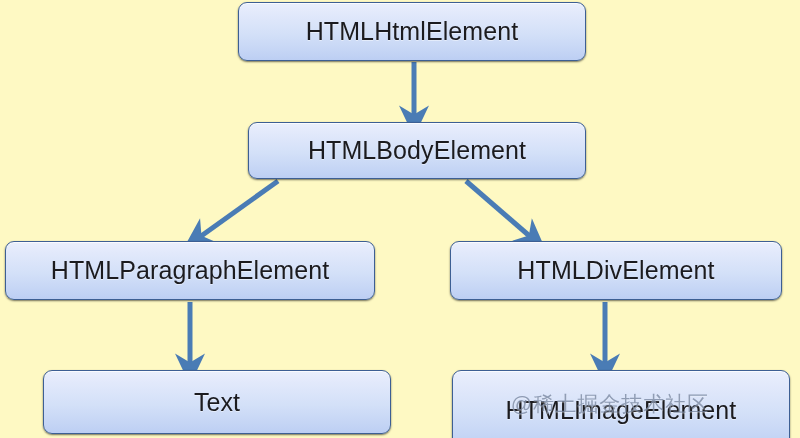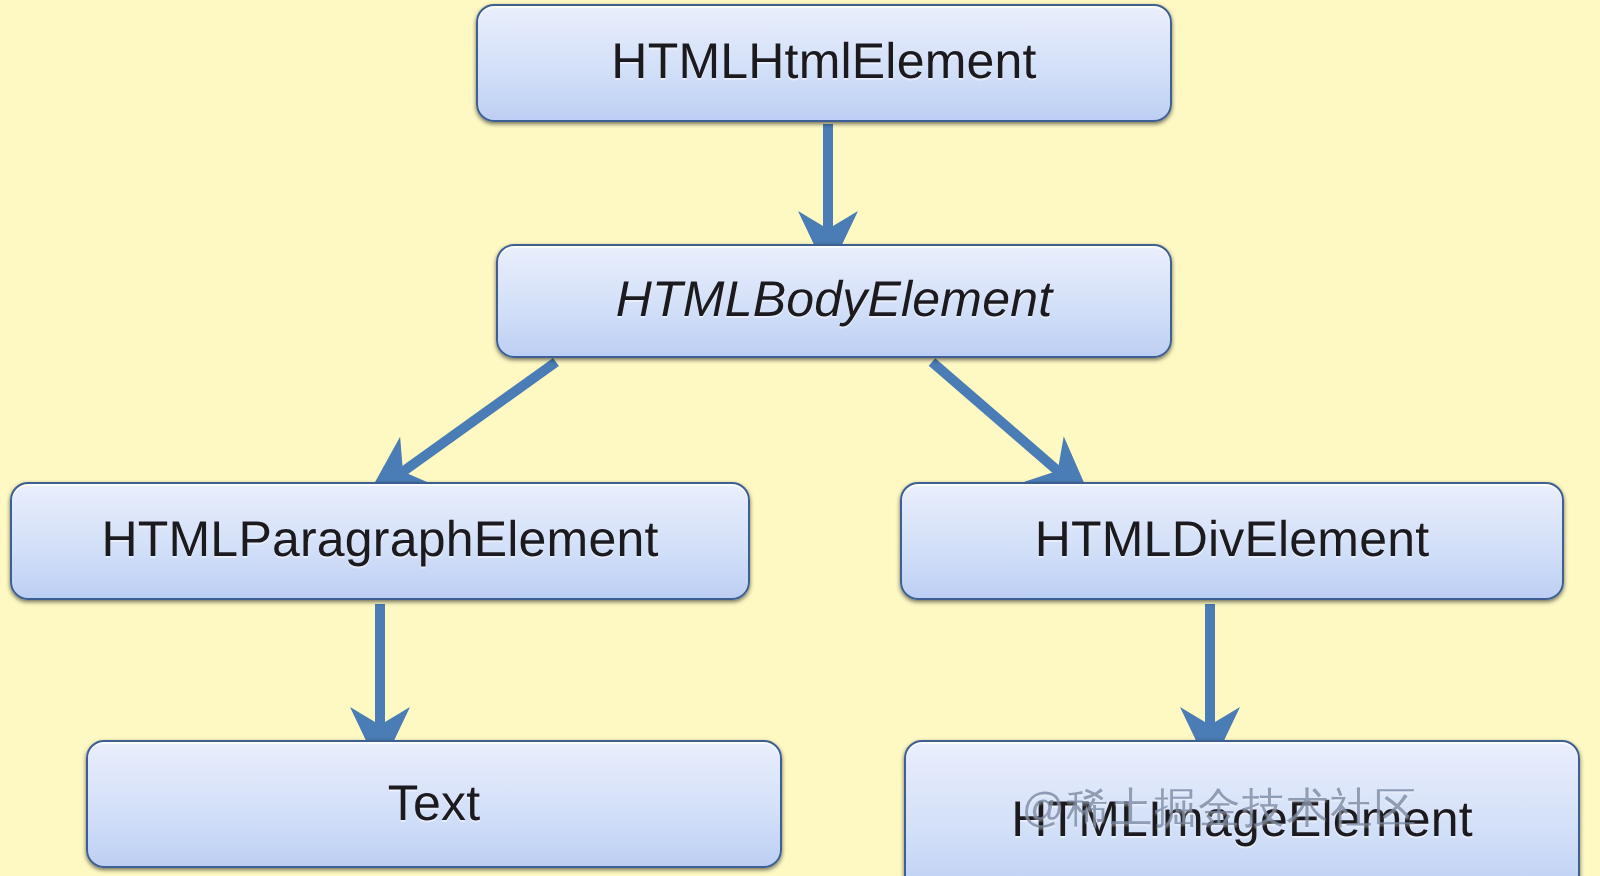--- a/index.html
+++ b/index.html
@@ -74,21 +74,21 @@
         <line x1="278" y1="181" x2="197" y2="239"></line>
         <line x1="466" y1="181" x2="533" y2="239"></line>
         <line x1="190" y1="302" x2="190" y2="368"></line>
         <line x1="605" y1="302" x2="605" y2="368"></line>
       </g>
   </svg>
 
   <div class="node" style="left: 238px; top: 2px; width: 348px; height: 59px;">
     <span class="label">HTMLHtmlElement</span>
   </div>
-  <div class="node" style="left: 248px; top: 122px; width: 338px; height: 57px; font-style: italic;">
+  <div class="node" style="left: 248px; top: 122px; width: 338px; height: 57px;">
     <span class="label">HTMLBodyElement</span>
   </div>
   <div class="node" style="left: 5px; top: 241px; width: 370px; height: 59px;">
     <span class="label">HTMLParagraphElement</span>
   </div>
   <div class="node" style="left: 450px; top: 241px; width: 332px; height: 59px;">
     <span class="label">HTMLDivElement</span>
   </div>
   <div class="node" style="left: 43px; top: 370px; width: 348px; height: 64px;">
     <span class="label">Text</span>

